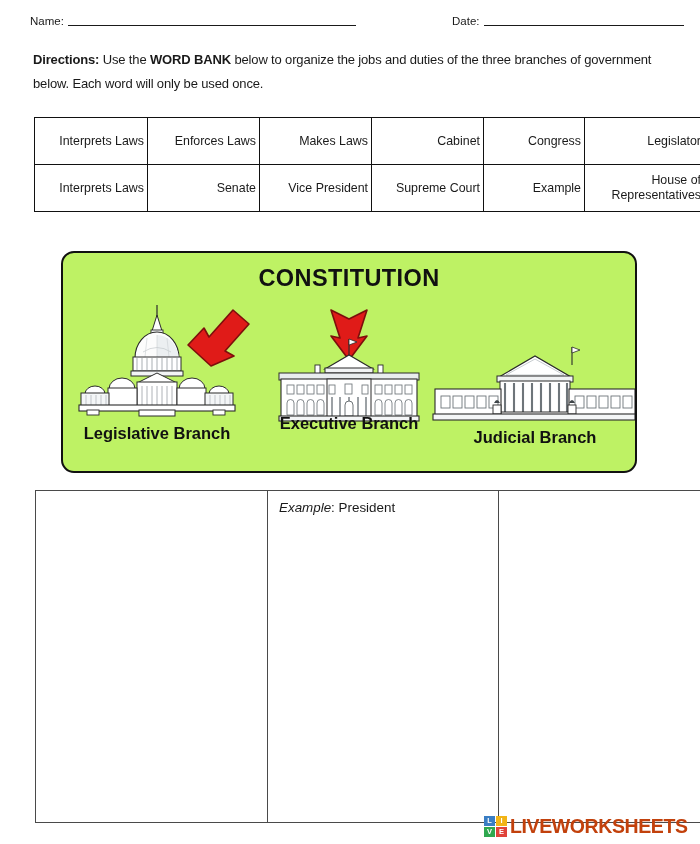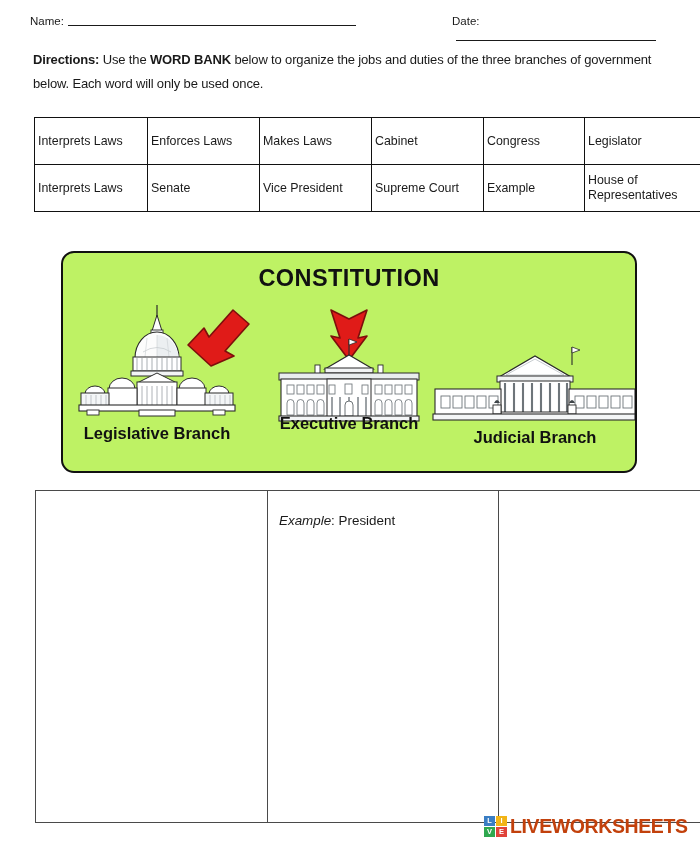--- a/index.html
+++ b/index.html
@@ -35,21 +35,21 @@
   }
   .hdr-field .lbl { padding-bottom: 1px; }
   .hdr-field .rule {
     display: inline-block;
     border-bottom: 1.6px solid #1a1a1a;
     margin-left: 4px;
     height: 11px;
   }
   #name-field { left: 30px; }
   #name-field .rule { width: 288px; }
-  #date-field { left: 452px; flex-direction: column; }
+  #date-field { left: 452px; }
   #date-field .rule { width: 200px; }
 
   
   .directions {
     position: absolute;
     left: 33px;
     top: 48px;
     width: 625px;
     font-size: 13px;
     line-height: 24px;
@@ -61,21 +61,21 @@
   .wordbank {
     position: absolute;
     left: 34px;
     top: 117px;
     width: 628px;
     border-collapse: collapse;
     table-layout: fixed;
   }
   .wordbank td {
     border: 1.7px solid #111;
-    text-align: left;
+    text-align: right;
     vertical-align: middle;
     font-size: 12.4px;
     line-height: 15px;
     height: 42px;
     padding: 2px 3px;
   }
   .wb-c0 { width: 106px; }
   .wb-c1 { width: 105px; }
   .wb-c2 { width: 105px; }
   .wb-c3 { width: 105px; }
@@ -102,21 +102,21 @@
     left: 35px;
     top: 490px;
     width: 626px;
     height: 333px;
     border-collapse: collapse;
     table-layout: fixed;
   }
   .answers td {
     border: 1.4px solid #4a4a4a;
     vertical-align: top;
-    padding: 21px 11px;
+    padding: 8px 11px;
     font-size: 13.4px;
     line-height: 18px;
   }
   .ans-c0 { width: 209px; }
   .ans-c1 { width: 208px; }
   .ans-c2 { width: 209px; }
   .ex-word { font-style: italic; }
 
   
   .lw-logo {

